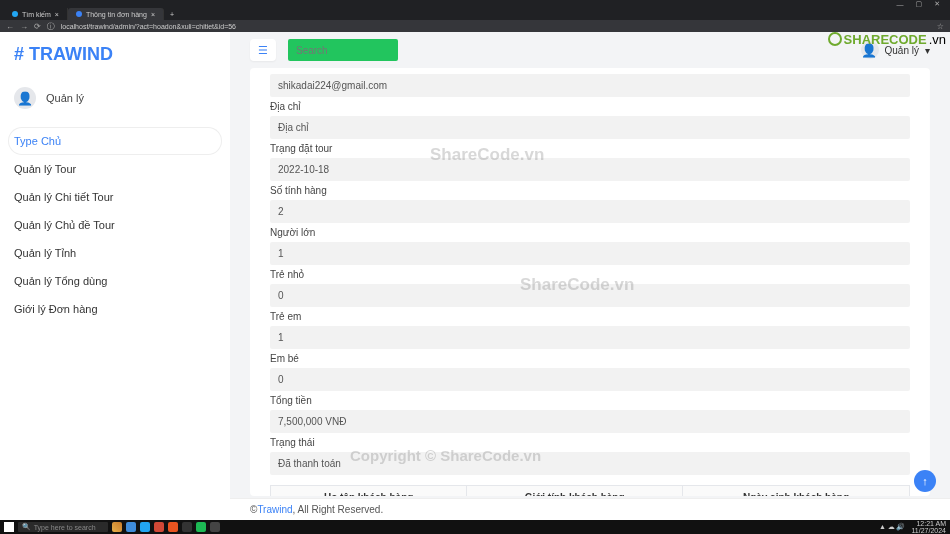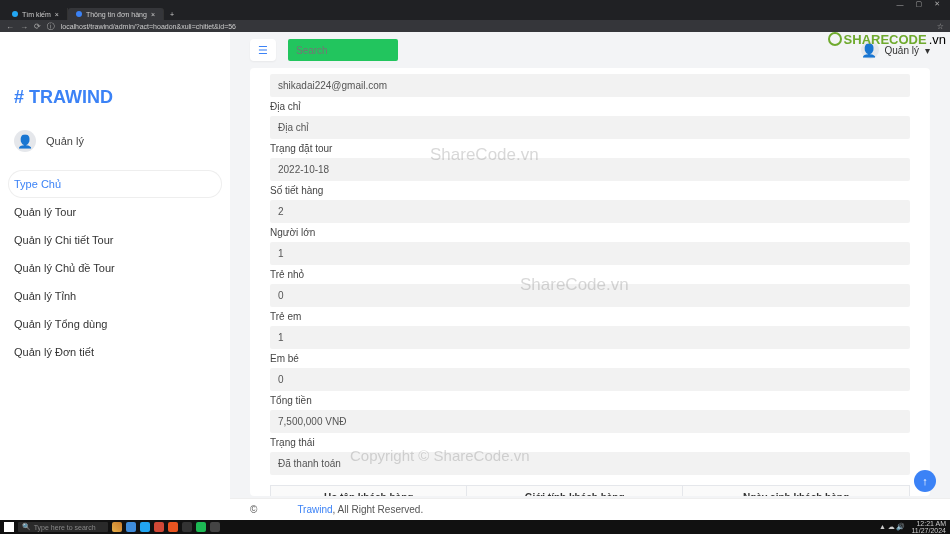--- a/index.html
+++ b/index.html
@@ -17,28 +17,28 @@
 .addr .url { flex:1; }
 .addr .icon { color:#aaa; font-size:8px; }
 
 
 .viewport { position:absolute; top:32px; left:0; right:0; bottom:14px; background:#fff; overflow:hidden; }
 
 
 .wm-logo { position:absolute; top:0; right:4px; z-index:50; font-size:13px; font-weight:bold; color:#6faa2e; display:flex; gap:2px;}
 .wm-logo .circ{width:14px;height:14px;border:2px solid #6faa2e;border-radius:50%;position:relative;}
 .wm-logo .dom{color:#000000;font-weight:normal;}
-.wm-text { position:absolute; color:rgba(100,100,100,.25); font-size:17px; font-weight:400; pointer-events:none; z-index:40;}
+.wm-text { position:absolute; color:rgba(100,100,100,.25); font-size:17px; font-weight:700; pointer-events:none; z-index:40;}
 .wm1{ top:113px; left:430px;}
 .wm2{ top:243px; left:520px;}
 .wm3{ bottom:56px; left:350px; font-size:15px;}
 
 
 .sidebar { position:absolute; left:0; top:0; bottom:0; width:230px; background:#fff; padding:12px 0; }
-.brand { color:#3b82f6; font-size:18px; font-weight:bold; padding:0 14px 14px;margin-top:43px; }
+.brand { color:#3b82f6; font-size:18px; font-weight:bold; padding:0 14px 14px; }
 .userbox { display:flex; align-items:center; gap:10px; padding:8px 14px 18px; font-size:11px; color:#444;}
 .avatar { width:22px;height:22px;border-radius:50%;background:#e5e7eb;display:flex;align-items:center;justify-content:center;font-size:13px;}
 .avatar::after{content:"👤";}
 .nav-item { display:block; font-size:11px; color:#333; padding:8px 14px; cursor:pointer; }
 .nav-item.active { background:#fff; color:#3b82f6; border-radius:16px; margin:0 8px; padding-left:6px; box-shadow:0 0 0 1px #eee inset;}
 
 
 .main { position:absolute; left:230px; right:0; top:0; bottom:0; background:#f3f4f6; padding:0 20px; overflow:hidden;}
 .topbar { height:36px; display:flex; align-items:center; gap:12px; }
 .hamburger { width:26px;height:22px;background:#fff;border-radius:4px;display:flex;align-items:center;justify-content:center;color:#3b82f6;font-size:11px;box-shadow:0 1px 2px rgba(0,0,0,.05);}
@@ -50,21 +50,21 @@
 
 .card { background:#fff; border-radius:4px; margin-top:0; padding:6px 20px 10px; height:calc(100% - 60px); overflow:auto;}
 .field-label{font-size:10px;color:#444;margin:4px 0;}
 .field-val{background:#f2f2f2;border-radius:2px;padding:6px 8px;font-size:10px;color:#555;}
 .table{width:100%;border-collapse:collapse;margin-top:10px;font-size:10px;}
 .table th,.table td{border:1px solid #e5e7eb;padding:6px 8px;text-align:center;}
 .table th{background:#fafafa;font-weight:600;}
 
 
 .footer{position:absolute;left:230px;right:0;bottom:0;height:22px;background:#fff;font-size:10px;color:#555;display:flex;align-items:center;padding:0 20px;border-top:1px solid #eee;}
-.footer a{color:#3b82f6;text-decoration:none;margin-left:40px;}
+.footer a{color:#3b82f6;text-decoration:none;}
 .fab{position:absolute;right:14px;bottom:28px;width:22px;height:22px;border-radius:50%;background:#3b82f6;color:#fff;display:flex;align-items:center;justify-content:center;font-size:11px;z-index:30;cursor:pointer;}
 
 
 .taskbar{position:absolute;left:0;right:0;bottom:0;height:14px;background:#111;display:flex;align-items:center;padding:0 4px;font-size:7px;color:#ccc;gap:4px;}
 .taskbar .win{width:10px;height:10px;background:#fff;display:inline-block;}
 .taskbar .search-box{background:#2a2a2a;height:10px;width:90px;display:flex;align-items:center;padding:0 4px;color:#888;border-radius:1px;}
 .taskbar .app{width:10px;height:10px;border-radius:2px;}
 .taskbar .right{margin-left:auto;display:flex;gap:6px;align-items:center;}
 </style>
 </head>
@@ -114,21 +114,21 @@
       <span class="avatar"></span>
       <span>Quản lý</span>
     </div>
     <div id="nav">
         <div class="nav-item active">Type Chủ</div>
         <div class="nav-item">Quản lý Tour</div>
         <div class="nav-item">Quản lý Chi tiết Tour</div>
         <div class="nav-item">Quản lý Chủ đề Tour</div>
         <div class="nav-item">Quản lý Tỉnh</div>
         <div class="nav-item">Quản lý Tổng dùng</div>
-        <div class="nav-item">Quản lý Đơn tiết</div>
+        <div class="nav-item">Giới lý Đơn hàng</div>
       </div>
   </div>
 
   <div class="main">
     <div class="topbar">
       <div class="hamburger">☰</div>
       <input class="search" placeholder="Search" style="">
       <div class="spacer"></div>
       <div class="topuser">
         <span class="avatar"></span>
@@ -137,21 +137,21 @@
       </div>
     </div>
 
     <div class="card">
       <div id="fields">
           <div class="field-val">shikadai224@gmail.com</div>
           <div class="field-label">Địa chỉ</div>
           <div class="field-val">Địa chỉ</div>
           <div class="field-label">Trạng đặt tour</div>
           <div class="field-val">2022-10-18</div>
-          <div class="field-label">Số tiết hàng</div>
+          <div class="field-label">Số tính hàng</div>
           <div class="field-val">2</div>
           <div class="field-label">Người lớn</div>
           <div class="field-val">1</div>
           <div class="field-label">Trẻ nhỏ</div>
           <div class="field-val">0</div>
           <div class="field-label">Trẻ em</div>
           <div class="field-val">1</div>
           <div class="field-label">Em bé</div>
           <div class="field-val">0</div>
           <div class="field-label">Tổng tiền</div>

